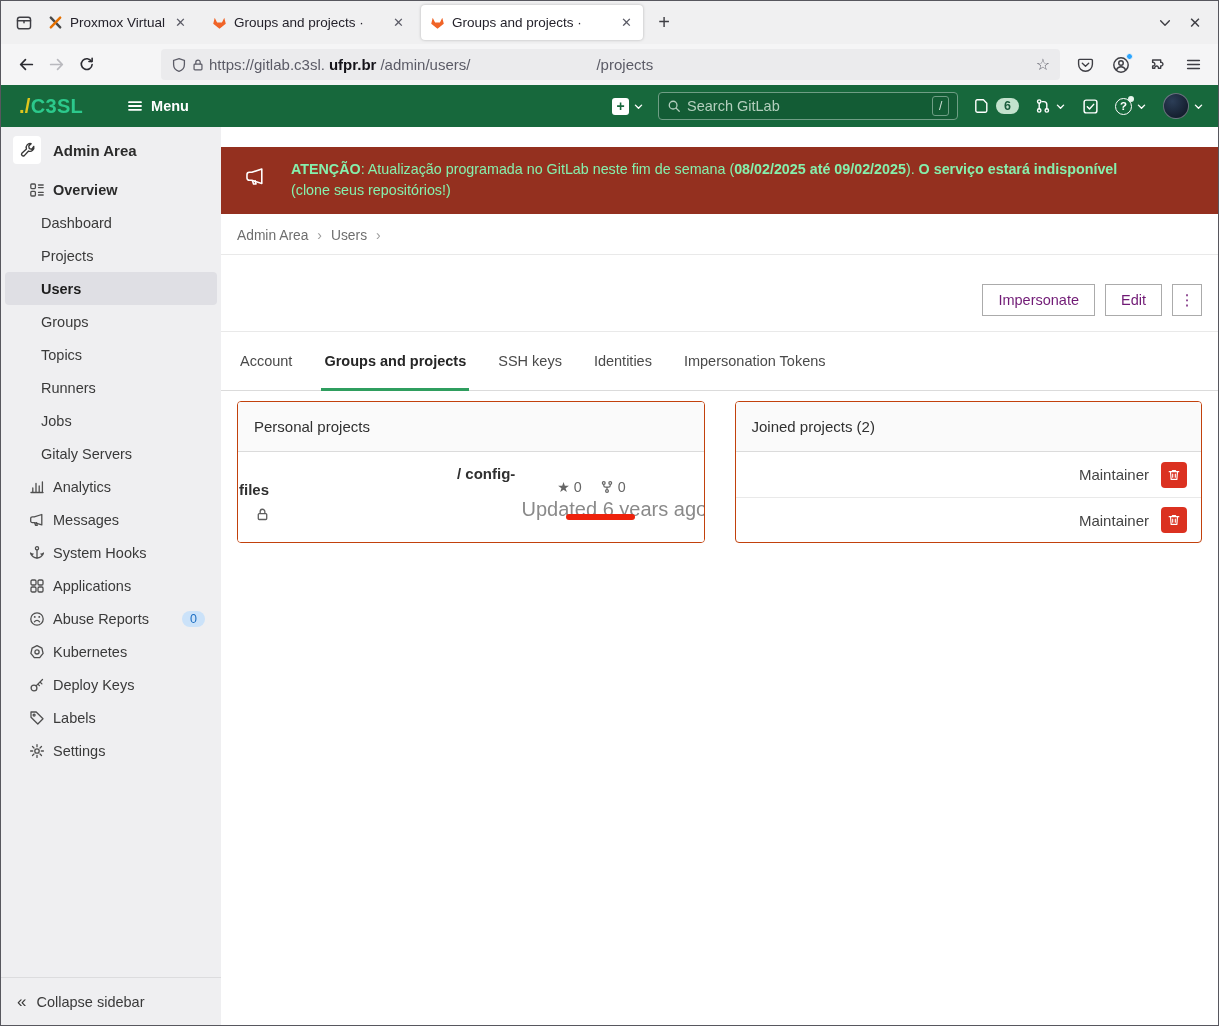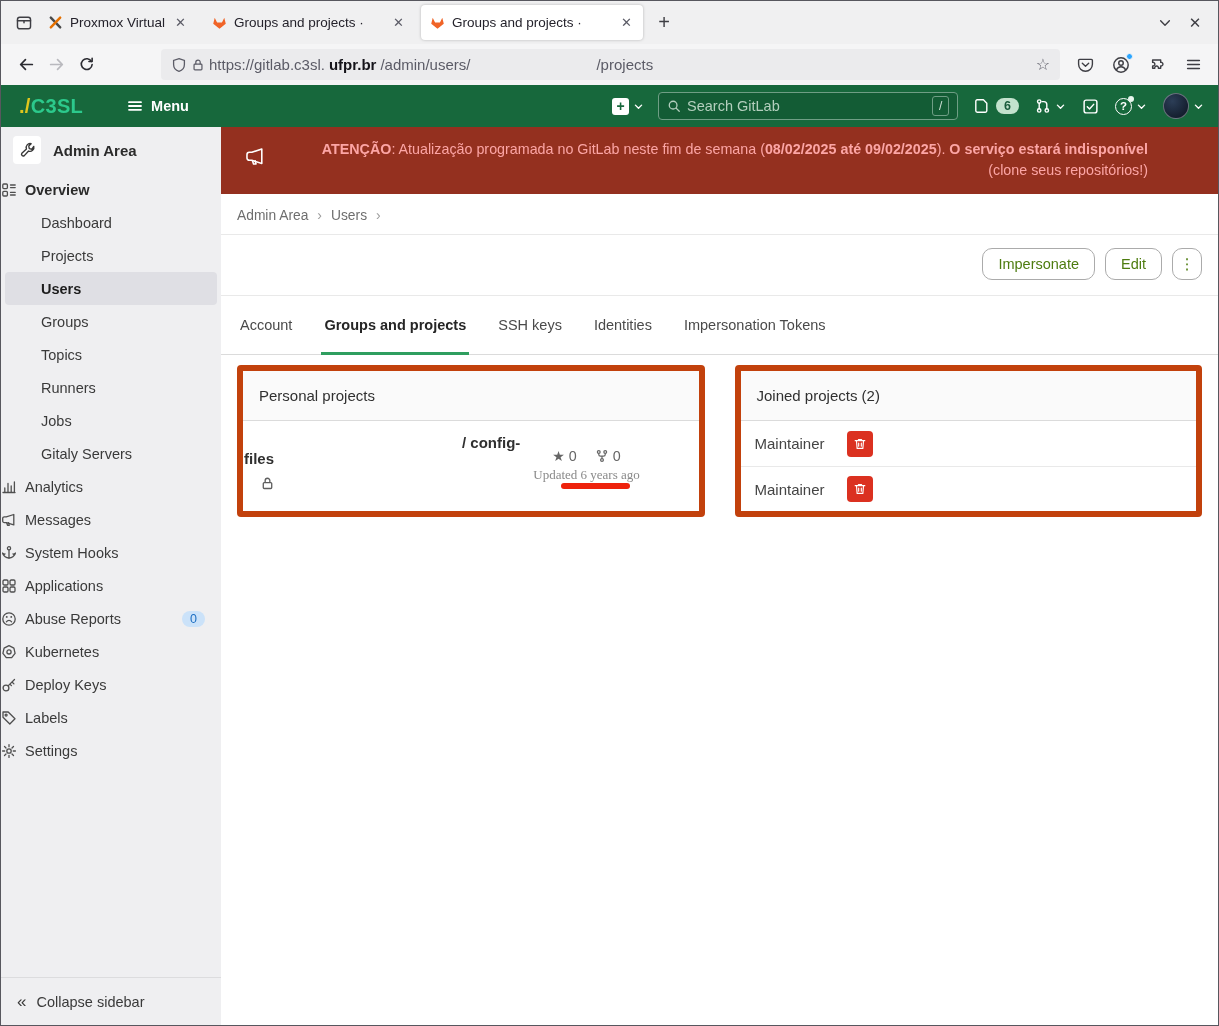--- a/index.html
+++ b/index.html
@@ -53,63 +53,63 @@
   .gl-avatar { width:26px; height:26px; border-radius:50%; background:radial-gradient(circle at 35% 30%, #2c3e57, #0c1320); border:1px solid rgba(255,255,255,.35); }
 
   
   .content-row { flex:1; display:flex; min-height:0; }
 
   
   .sidebar { width:220px; background:#efeff1; flex-shrink:0; position:relative; }
   .admin-head { display:flex; align-items:center; gap:12px; padding:10px 12px; height:46px; }
   .admin-ic { width:28px; height:28px; background:#fff; border-radius:4px; display:flex; align-items:center; justify-content:center; }
   .admin-title { font-size:15px; font-weight:700; color:#2b2b2b; }
-  .nav-item { height:33px; display:flex; align-items:center; gap:8px; padding-left:0; padding-right:10px; font-size:14.5px; color:#3a3a3a; cursor:pointer; }
+  .nav-item { height:33px; display:flex; align-items:center; gap:8px; padding-left:28px; padding-right:10px; font-size:14.5px; color:#3a3a3a; cursor:pointer; }
   .nav-item.sub { padding-left:40px; }
   .nav-item.bold .ni-label { font-weight:700; color:#2b2b2b; }
   .nav-item.active { background:#dfdfe4; border-radius:4px; margin:0 4px; padding-left:36px; }
   .nav-item.active .ni-label { font-weight:700; color:#1d1d1d; }
   .ni-icon { width:16px; height:16px; display:flex; align-items:center; justify-content:center; flex-shrink:0; }
   .ni-badge { margin-left:auto; background:#cbe2f9; color:#1f6fc2; font-size:12.5px; border-radius:9px; padding:1px 8px; margin-right:6px; }
   .collapse-bar { position:absolute; bottom:0; left:0; width:100%; height:48px; border-top:1px solid #dcdcde; display:flex; align-items:center; gap:10px; padding:0 16px; font-size:14.5px; color:#3a3a3a; }
   .collapse-bar .chev { font-size:17px; color:#3a3a3a; }
 
   
   .main { flex:1; background:#fff; display:flex; flex-direction:column; min-width:0; }
-  .alert { background:#94301f; color:#fca5a5; padding:12px 70px 14px; font-size:14.3px; line-height:1.45; text-align:right; position:relative; }
+  .alert { background:#94301f; color:#86efac; padding:12px 70px 14px; font-size:14.3px; line-height:1.45; text-align:left; position:relative;margin-top:20px; }
   .alert b { font-weight:700; }
   .alert .meg { position:absolute; left:24px; top:19px; }
 
   .crumbs { padding:13px 16px 11px; font-size:13.8px; color:#6e6e6e; border-bottom:1px solid #e9e9e9; display:flex; align-items:center; }
   .crumbs .sep { color:#9d9d9d; margin:0 9px; font-size:14px; }
 
   .actions { display:flex; justify-content:flex-end; gap:10px; padding:13px 16px 15px; border-bottom:1px solid #e9e9e9; }
-  .btn { height:32px; background:#fff; border:1px solid #ababab; border-radius:10px; font-size:14.5px; color:#4d7c0f; padding:0 15px; display:flex; align-items:center; font-family:"Liberation Sans",sans-serif; }
+  .btn { height:32px; background:#fff; border:1px solid #ababab; border-radius:0; font-size:14.5px; color:#701a75; padding:0 15px; display:flex; align-items:center; font-family:"Liberation Sans",sans-serif;margin-top:16px; }
   .btn.kebab { width:30px; padding:0; justify-content:center; font-size:15px; letter-spacing:0; }
 
   .ptabs { display:flex; gap:26px; padding:0 16px; border-bottom:1px solid #dbdbdb; margin-top:10px; }
   .ptab { padding:11px 3px 19px; font-size:14.5px; color:#4a4a4a; border-bottom:3px solid transparent; margin-bottom:-1px; cursor:pointer; }
   .ptab.active { font-weight:700; color:#262626; border-bottom-color:#2f9e5f; }
 
   .cards { display:flex; gap:30px; padding:10px 16px 0; align-items:flex-start; }
-  .card { flex:1; border:6px solid #c2410c; border-radius:4px; overflow:hidden; }
+  .card { flex:1; border:1px solid #c2410c; border-radius:4px; overflow:hidden; }
   .card-h { padding:16px; background:#fafafa; border-bottom:1px solid #dbdbdb; font-size:15px; color:#303030; }
   .card-b { position:relative; height:90px; background:#fff; }
 
   .pp-line1 { position:absolute; left:219px; top:13px; font-weight:700; font-size:15px; color:#303030; }
   .pp-line2 { position:absolute; left:1px; top:29px; font-weight:700; font-size:15px; color:#303030; }
   .pp-lock { position:absolute; left:17px; top:55px; }
   .pp-stats { position:absolute; right:42px; top:27px; width:140px; text-align:center; color:#666; font-size:14.3px; }
   .pp-stats .row1 { display:flex; justify-content:center; gap:18px; align-items:center; }
   .pp-stats .cnt { display:flex; align-items:center; gap:4px; }
   .pp-stats .star { font-size:14px; color:#666; }
-  .pp-upd { margin-top:3px; color:#8a8a8a; font-size:13px; white-space:nowrap;font-family:Liberation Serif, serif; }
+  .pp-upd { margin-top:3px; color:#8a8a8a; font-size:20px; white-space:nowrap; }
   .annot { position:absolute; right:69px; top:62px; width:69px; height:6px; background:#ee220c; border-radius:3px; }
 
-  .jp-row { height:45px; display:flex; align-items:center; gap:22px; padding:0 14px; }
+  .jp-row { height:45px; display:flex; align-items:center; justify-content:flex-end; gap:12px; padding:0 14px; }
   .jp-row + .jp-row { border-top:1px solid #e9e9e9; }
   .jp-role { font-size:15px; color:#444; }
   .jp-trash { width:26px; height:26px; background:#db3120; border:none; border-radius:4px; display:flex; align-items:center; justify-content:center; }
 
   svg { display:block; }
 </style>
 </head>
 <body>
 
 <div id="window">

